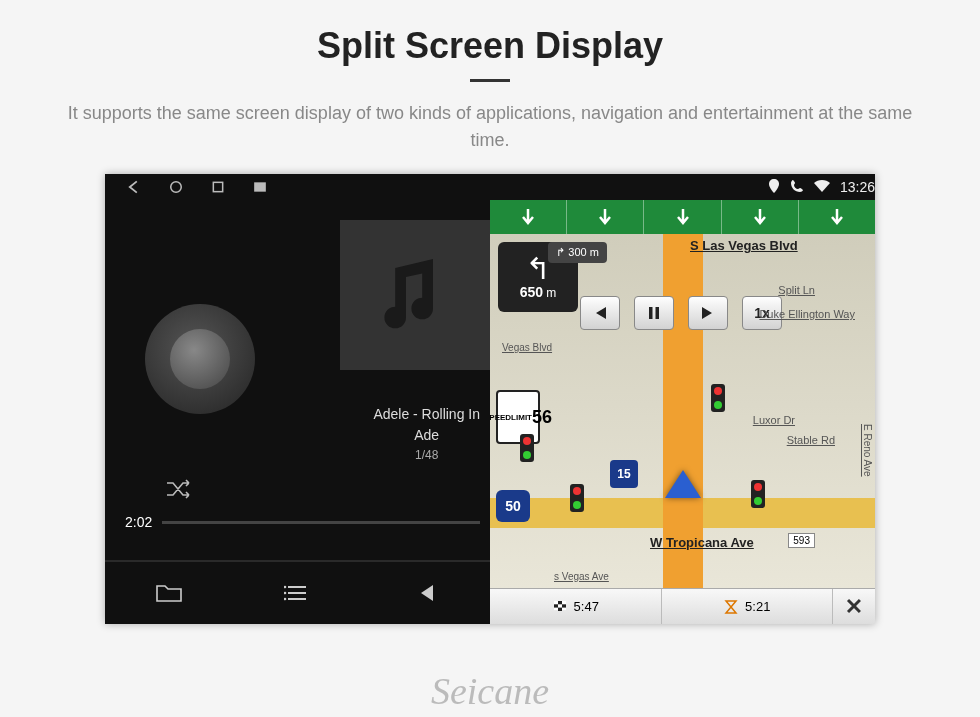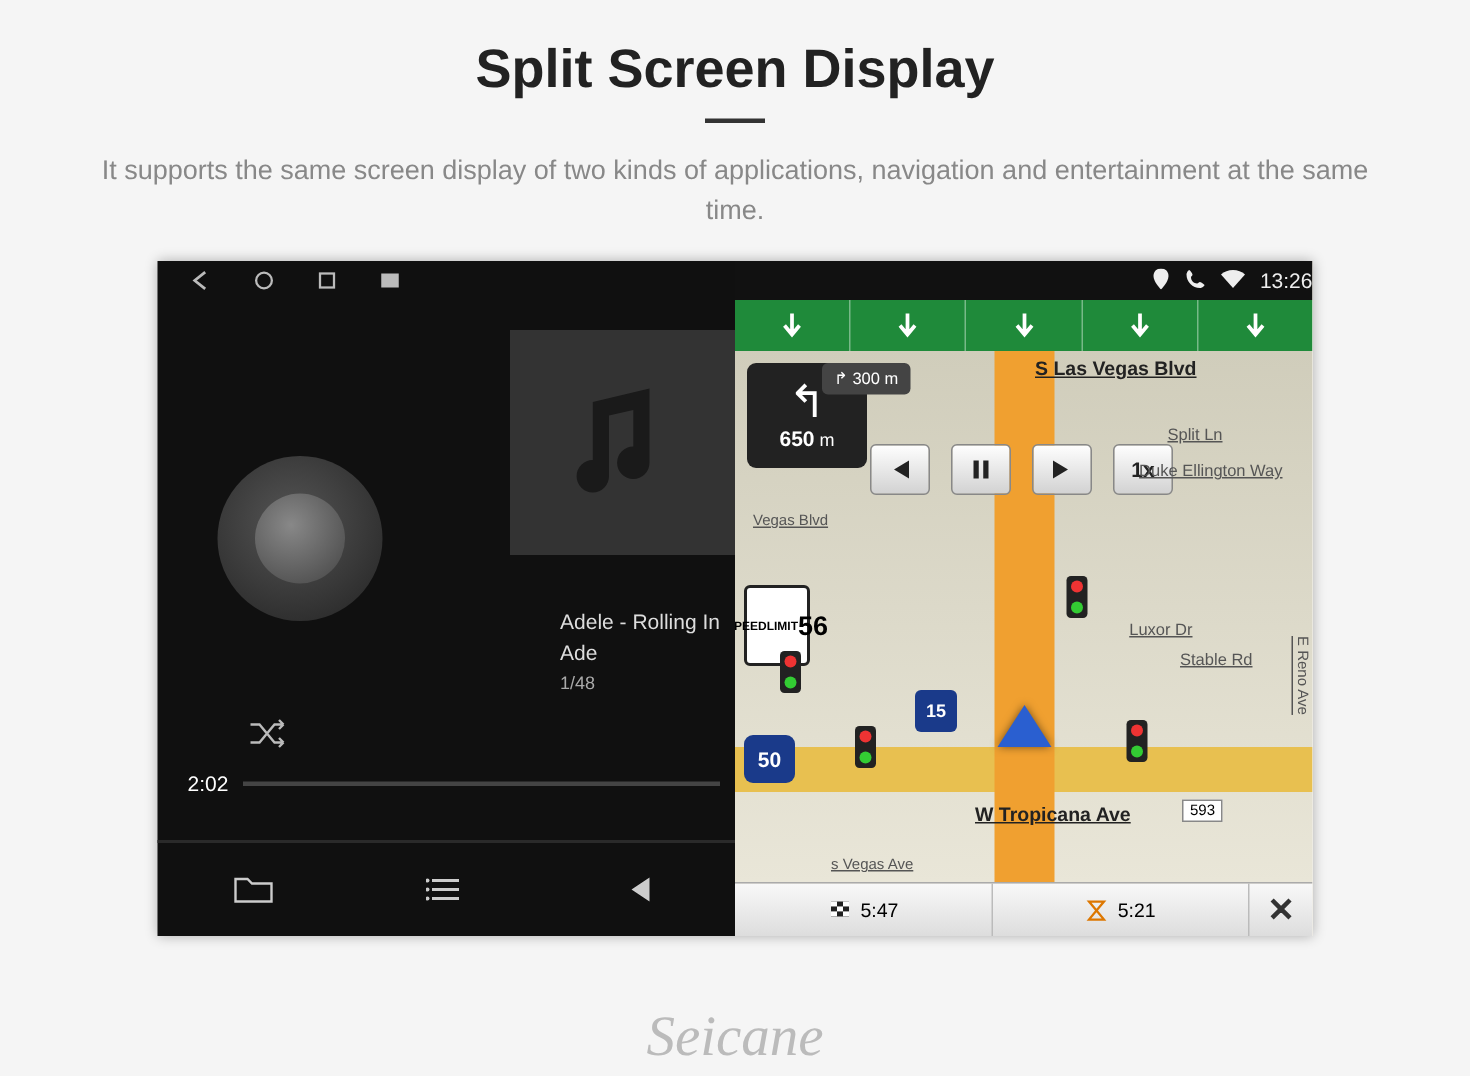--- a/index.html
+++ b/index.html
@@ -79,21 +79,21 @@
   background: radial-gradient(circle at 45% 40%, #555, #222);
   display:flex; align-items:center; justify-content:center;
 }
 .joystick-inner {
   width: 60px; height:60px; border-radius:50%;
   background: radial-gradient(circle at 40% 35%, #888, #444);
 }
 .trackinfo {
   position:absolute;
   right: 10px; top: 230px;
-  text-align: left;
+  text-align: center;
   font-size: 14px;
   color: #ddd;
   line-height: 1.5;
   margin-left: 45px;
 }
 .trackinfo .count { font-size: 12px; color:#aaa; }
 .shuffle {
   position:absolute;
   left: 60px;
   top: 305px;

